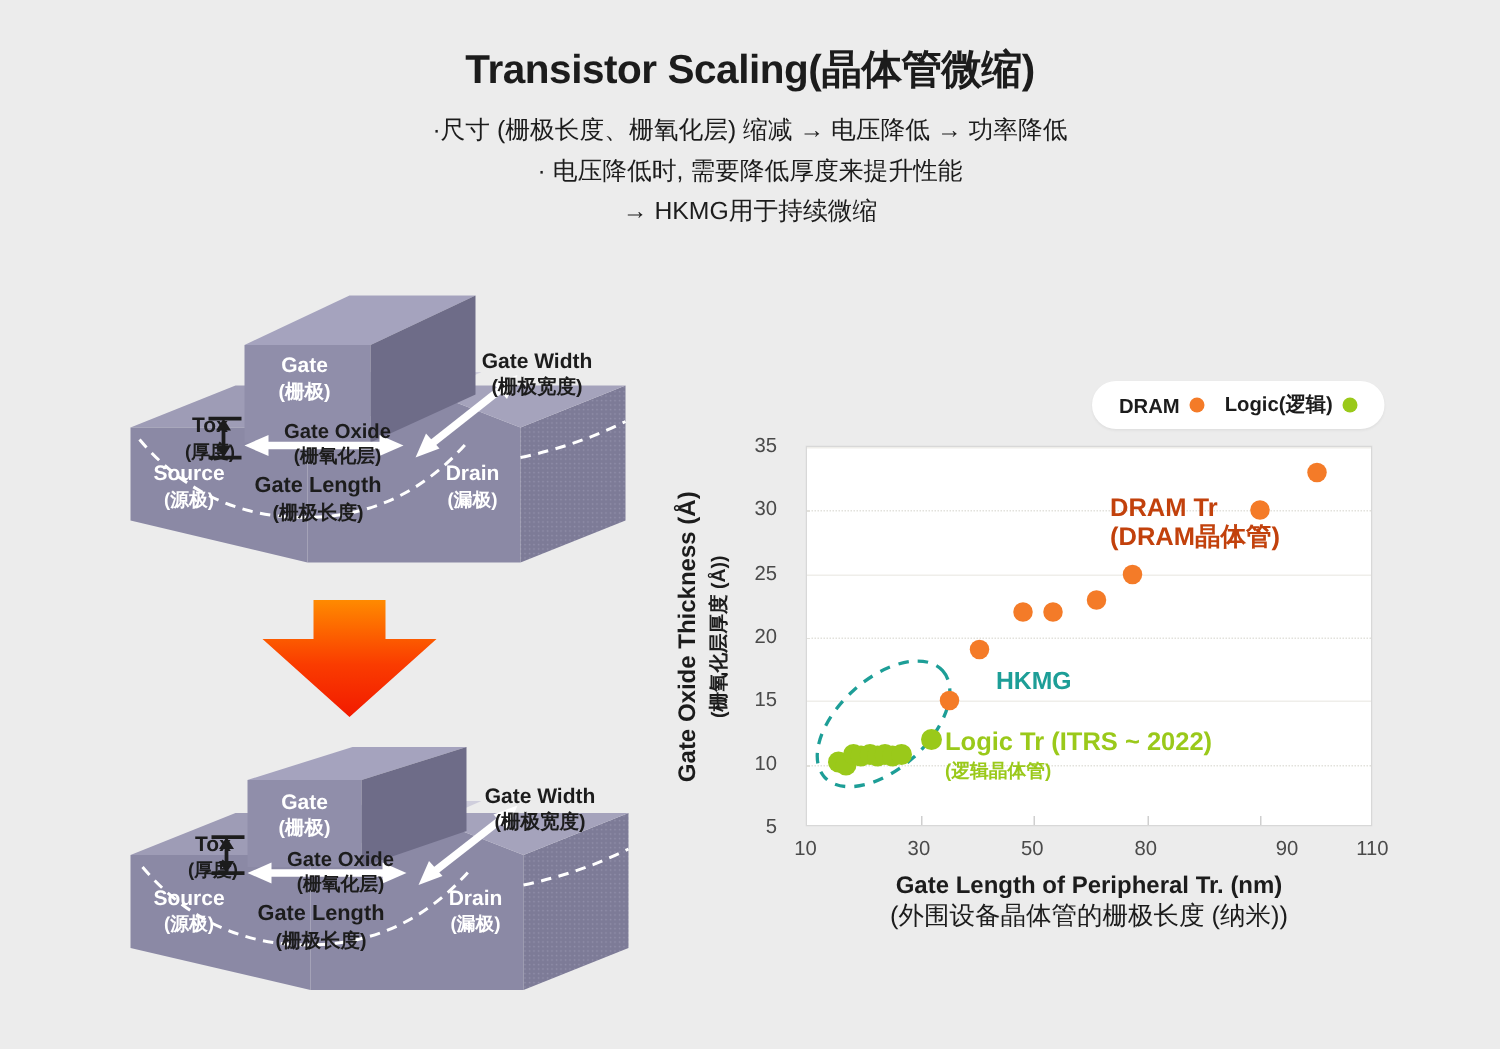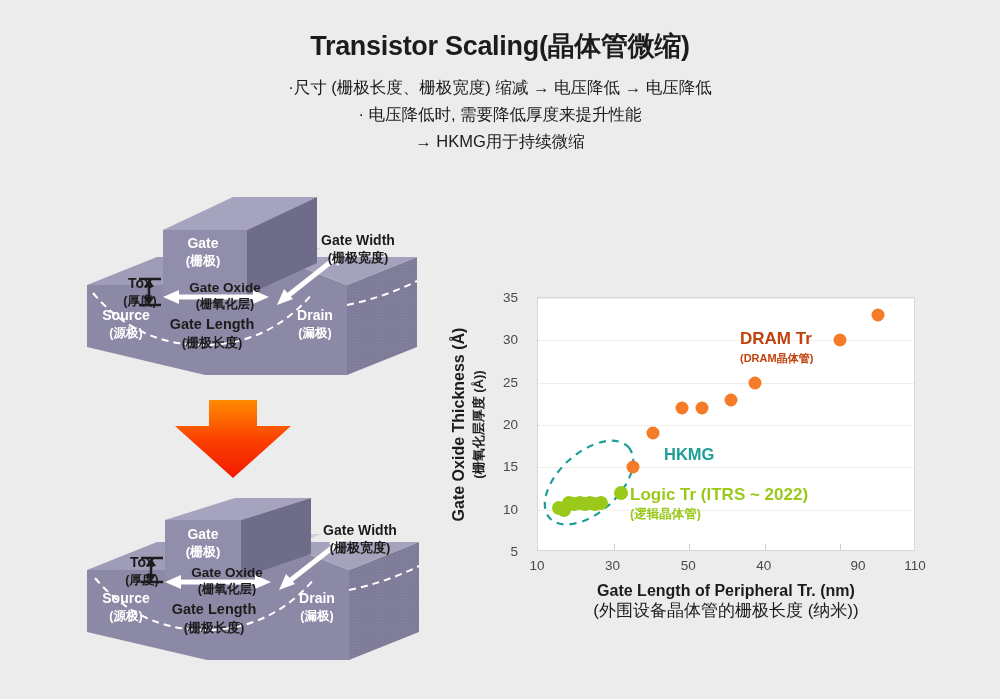--- a/index.html
+++ b/index.html
@@ -64,33 +64,33 @@
     position:absolute;left:288px;top:4px;
     background:#ffffff;border-radius:20px;
     padding:7px 18px;display:flex;align-items:center;gap:14px;
     box-shadow:0 1px 2px rgba(0,0,0,.06);
   }
   .legend-item{display:flex;align-items:center;gap:6px;font-size:13.5px;font-weight:bold;color:#1c1c1c;}
   .legend-dot{width:10px;height:10px;border-radius:50%;display:inline-block;}
 
   .ann{position:absolute;white-space:nowrap;}
   .ann-dram-main{font-size:17px;font-weight:bold;line-height:21px;}
-  .ann-dram-sub{font-size:11px;font-weight:bold;line-height:18px;text-align:left;}
+  .ann-dram-sub{font-size:17px;font-weight:bold;line-height:18px;text-align:left;}
   .ann-logic-main{font-size:17px;font-weight:bold;line-height:21px;}
   .ann-logic-sub{font-size:12.5px;font-weight:bold;line-height:18px;}
   .ann-hkmg{font-size:16.5px;font-weight:bold;}
 </style>
 </head>
 <body>
 
 <div class="root">
 
   <div class="title">Transistor Scaling(晶体管微缩)</div>
   <div class="bullets">
-    <div>·尺寸 (栅极长度、栅极宽度) 缩减 → 电压降低 → 电压降低</div>
+    <div>·尺寸 (栅极长度、栅氧化层) 缩减 → 电压降低 → 功率降低</div>
     <div>· 电压降低时, 需要降低厚度来提升性能</div>
     <div>→ HKMG用于持续微缩</div>
   </div>
 
   <div class="diagram" style="left:85px;top:185px;width:360px;height:215px;">
     <svg width="360" height="215" viewBox="0 0 360 215" xmlns="http://www.w3.org/2000/svg">
       <defs>
         <pattern id="dots1" width="3" height="3" patternUnits="userSpaceOnUse">
           <rect width="3" height="3" fill="#7d7b97"></rect>
           <circle cx="1" cy="1" r="0.55" fill="#9290ab"></circle>
@@ -239,20 +239,30 @@
     <div style="position:absolute;left:-2px;top:92px;width:86px;text-align:center;color:#ffffff;font-size:14px;font-weight:bold;line-height:17px;">
       <span>Source</span><br><span style="font-size:12.5px">(源极)</span>
     </div>
     <div style="position:absolute;left:192px;top:92px;width:80px;text-align:center;color:#ffffff;font-size:14px;font-weight:bold;line-height:17px;">
       <span>Drain</span><br><span style="font-size:12.5px">(漏极)</span>
     </div>
   </div>
 
   <div class="chart">
 
+    <div class="legend" id="legend">
+        <div class="legend-item">
+          <span>DRAM</span>
+          <span class="legend-dot" style="background: rgb(244, 123, 40);"></span>
+        </div>
+        <div class="legend-item">
+          <span>Logic(逻辑)</span>
+          <span class="legend-dot" style="background: rgb(154, 201, 26);"></span>
+        </div>
+      </div>
 
     <div class="ylabel-wrap">
       <div class="ylabel-inner">
         <span class="ylabel-main">Gate Oxide Thickness (Å)</span>
         <span class="ylabel-sub">(栅氧化层厚度 (Å))</span>
       </div>
     </div>
 
     <div class="plot-area" id="plot">
         <div class="gridline dotted" style="top: 211.667px;"></div>
@@ -294,21 +304,21 @@
         <div class="ytick" style="top: 216.333px;">15</div>
         <div class="ytick" style="top: 174px;">20</div>
         <div class="ytick" style="top: 131.667px;">25</div>
         <div class="ytick" style="top: 89.3333px;">30</div>
         <div class="ytick" style="top: 47px;">35</div>
       </div>
     <div id="xticks">
         <div class="xtick" style="left: 75px;">10</div>
         <div class="xtick" style="left: 150.6px;">30</div>
         <div class="xtick" style="left: 226.2px;">50</div>
-        <div class="xtick" style="left: 301.8px;">40</div>
+        <div class="xtick" style="left: 301.8px;">80</div>
         <div class="xtick" style="left: 396px;">90</div>
         <div class="xtick" style="left: 453px;">110</div>
       </div>
 
     <div class="xlabel-wrap">
       <div class="xlabel-main">Gate Length of Peripheral Tr. (nm)</div>
       <div class="xlabel-sub">(外围设备晶体管的栅极长度 (纳米))</div>
     </div>
 
     <div class="ann" style="left:300px;top:78px;color:#c2410c;">

